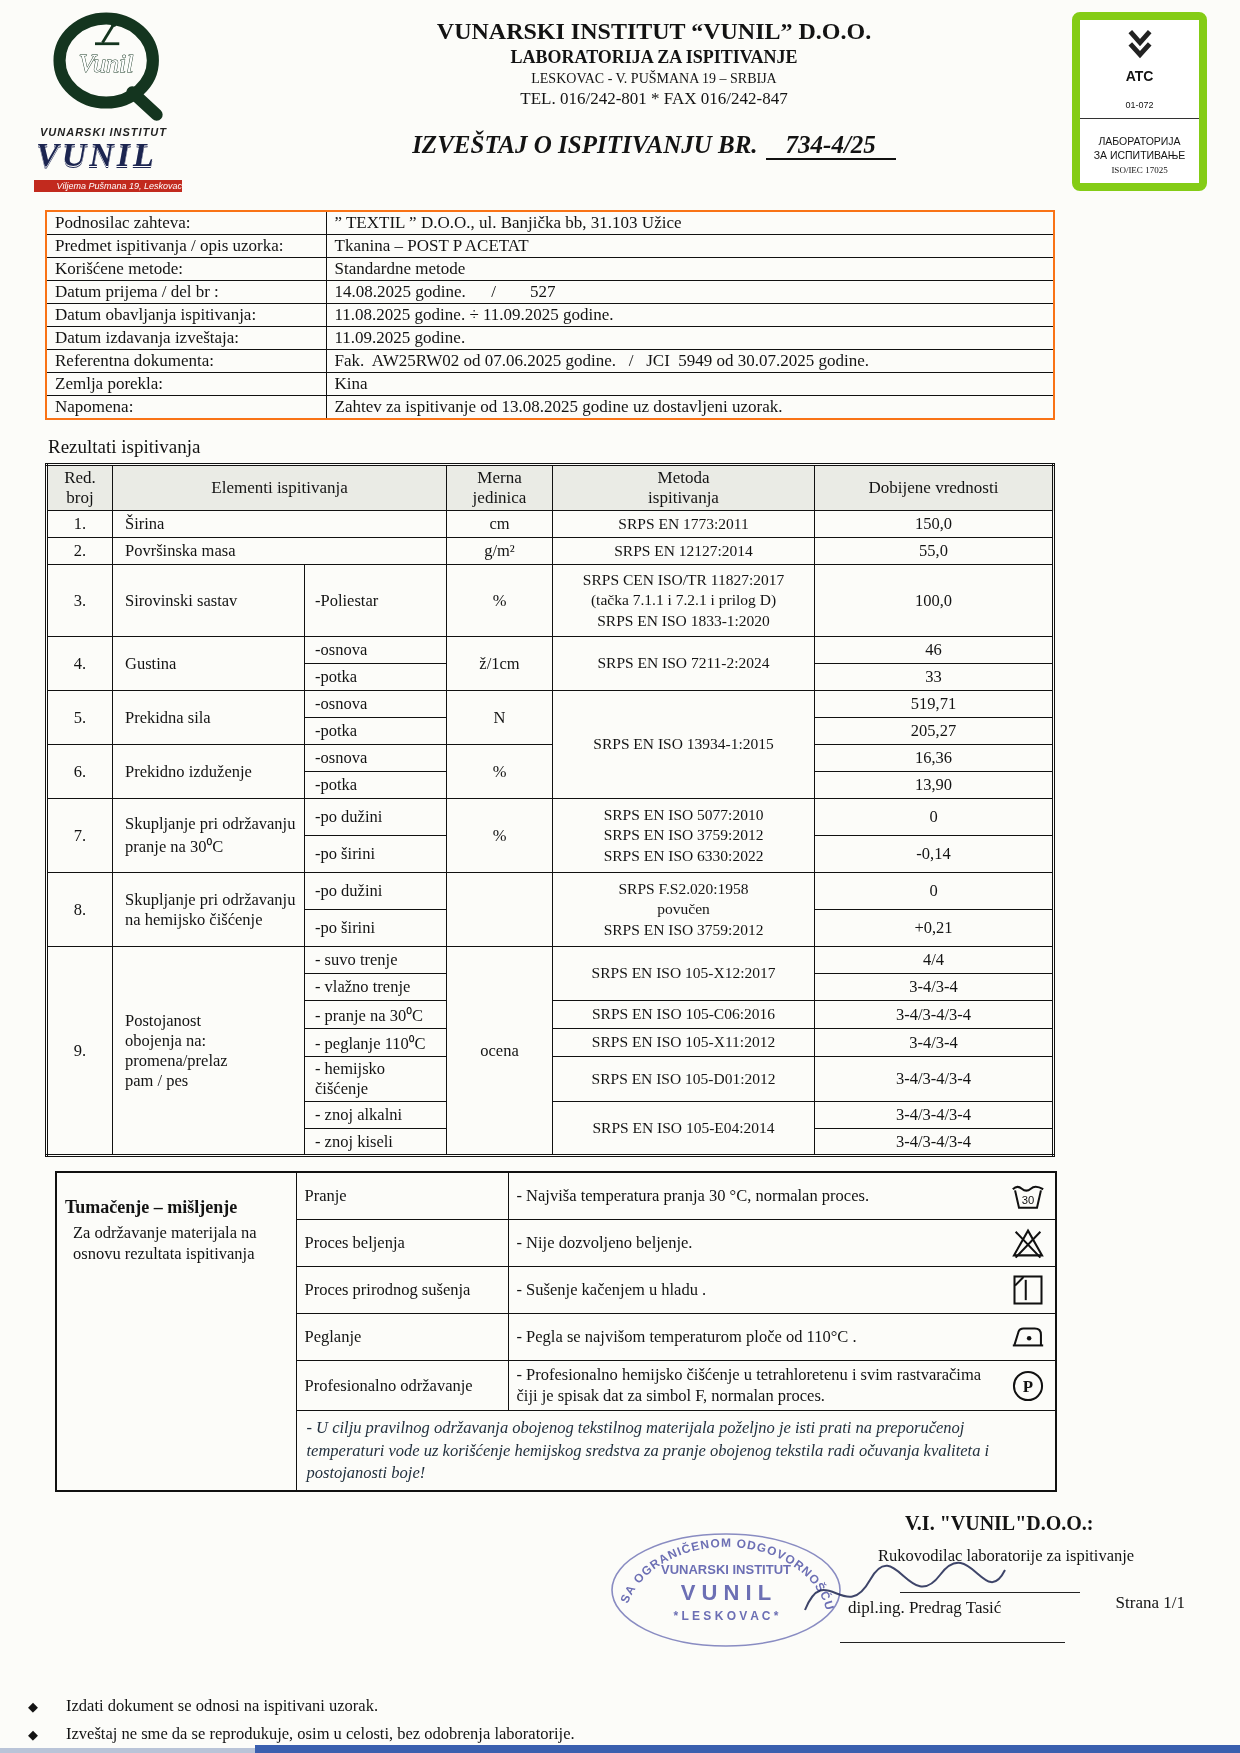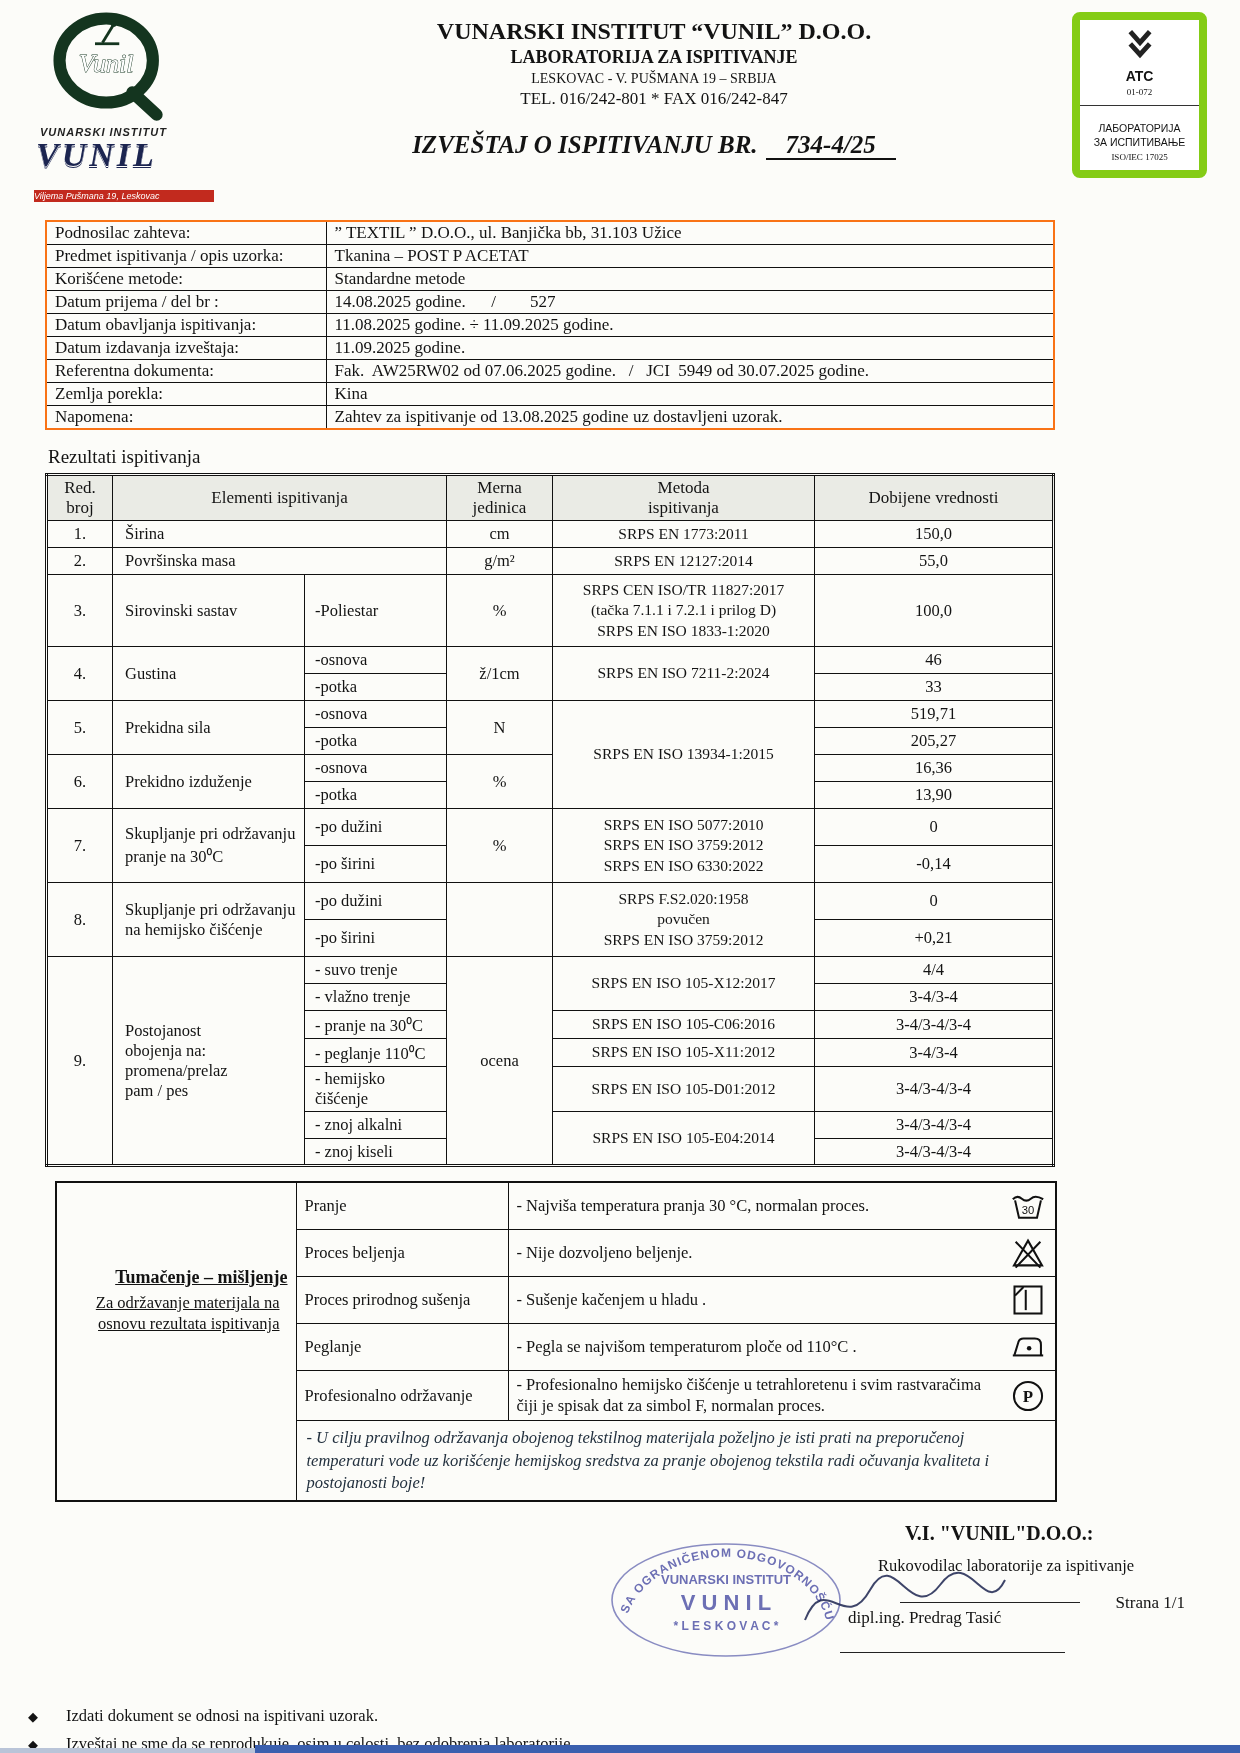--- a/index.html
+++ b/index.html
@@ -12,33 +12,33 @@
   .ml { white-space: pre-line; }
   .pw { white-space: pre-wrap; }
 
   
   .hdr { display:flex; padding: 12px 26px 0 34px; }
   .logo-col { width: 210px; flex: none; }
   .logo-mark { width: 150px; height: 112px; display:block; }
   .logo-cap-top { font-size: 11px; font-weight: bold; font-style: italic; color:#222; letter-spacing:1px; margin: 2px 0 0 6px; font-family:"Liberation Sans",sans-serif;}
   .logo-word { font-size: 34px; font-weight: bold; font-style: italic; color:#1c2550; letter-spacing: 3px; margin-left: 2px; line-height: 1;
                text-shadow: 0 1px 0 #fff, 0 2px 0 #1c2550; }
-  .logo-redbar { width: 180px; background:#c22a1e; color:#fff; font-size: 9px; font-style: italic; text-align:left; padding: 1px 0; margin-top:18px; font-family:"Liberation Sans",sans-serif;}
+  .logo-redbar { width: 148px; background:#c22a1e; color:#fff; font-size: 9px; font-style: italic; text-align:right; padding: 1px 0; margin-top:8px; font-family:"Liberation Sans",sans-serif;}
   .center-col { flex: 1; text-align: center; padding-top: 6px; }
   .org-name { font-size: 24px; font-weight: bold; }
   .org-lab  { font-size: 18px; font-weight: bold; margin-top: 2px;}
   .org-addr { font-size: 14px; margin-top: 3px;}
   .org-tel  { font-size: 17px; margin-top: 2px;}
   .rpt-title { font-size: 25px; font-weight: bold; font-style: italic; margin-top: 22px; }
   .rpt-no { border-bottom: 2px solid #111; padding: 0 20px; margin-left: 8px; }
   .atc-col { width: 150px; flex:none; }
   .atc-box { border: 8px solid #84cc16; border-radius: 8px; width: 135px; margin-left: 8px; text-align:center;
              font-family:"Liberation Sans",sans-serif; padding-top: 8px; background:#fff;}
   .atc-name { font-weight: bold; font-size: 14px; margin-top:2px;}
-  .atc-code { font-size: 9px; margin-top: 3px; font-family: Liberation Serif, serif; }
+  .atc-code { font-size: 9px; margin-top: 16px; }
   .atc-lower { border-top: 1.5px solid #333; margin-top: 8px; padding: 15px 2px 7px; font-size: 10.5px; line-height: 1.35; }
   .atc-iso { font-size: 9px; margin-top: 2px; font-family: Liberation Serif, serif; }
 
   
   table { border-collapse: collapse; }
   .info { margin: 18px 0 0 45px; width: 1010px; border: 2px solid #f97316; table-layout: fixed; }
   .info td { border: 1px solid #111; font-size: 17px; padding: 1px 8px; height: 22px; vertical-align: middle; }
   .info td.lbl { width: 280px; }
 
   
@@ -48,21 +48,21 @@
   .results th { background: #eaebe5; font-weight: normal; font-size: 17px; height: 46px; text-align:center; }
   .results td { font-size: 16.5px; padding: 2px 6px; height: 27px; }
   .results td.c { text-align: center; }
   .results td.nm { padding-left: 12px; }
   .results td.sub { padding-left: 10px; }
   .results td.mth { font-size: 15.5px; text-align:center; line-height: 1.3; }
 
   
   .care { margin: 14px 0 0 55px; width: 1002px; border: 2px solid #111; table-layout: fixed; }
   .care td { border: 1px solid #111; font-size: 16.5px; padding: 4px 8px; vertical-align: middle; }
-  .care td.bigleft { width: 240px; text-align: right; vertical-align: top; padding-top: 84px; text-decoration: underline; }
+  .care td.bigleft { width: 240px; text-align: left; vertical-align: top; padding-top: 24px; }
   .care .tm-title { font-weight: bold; font-size: 18px; margin-bottom: 4px; }
   .care .tm-sub { font-size: 16.5px; line-height: 1.3; padding: 0 8px; }
   .care td.proc { width: 212px; height: 42px; }
   .care td.descc { }
   .care .dflex { display:flex; align-items:center; gap: 8px; }
   .care .dtext { flex: 1; line-height: 1.25; }
   .cicon { flex: none; width: 38px; height: 38px; display:inline-flex; align-items:center; justify-content:center;}
   .cicon svg { width: 36px; height: 36px; }
   .care-note { font-style: italic; color: #22303e; font-size: 16.5px; line-height: 1.35; padding: 6px 10px !important; }
 

